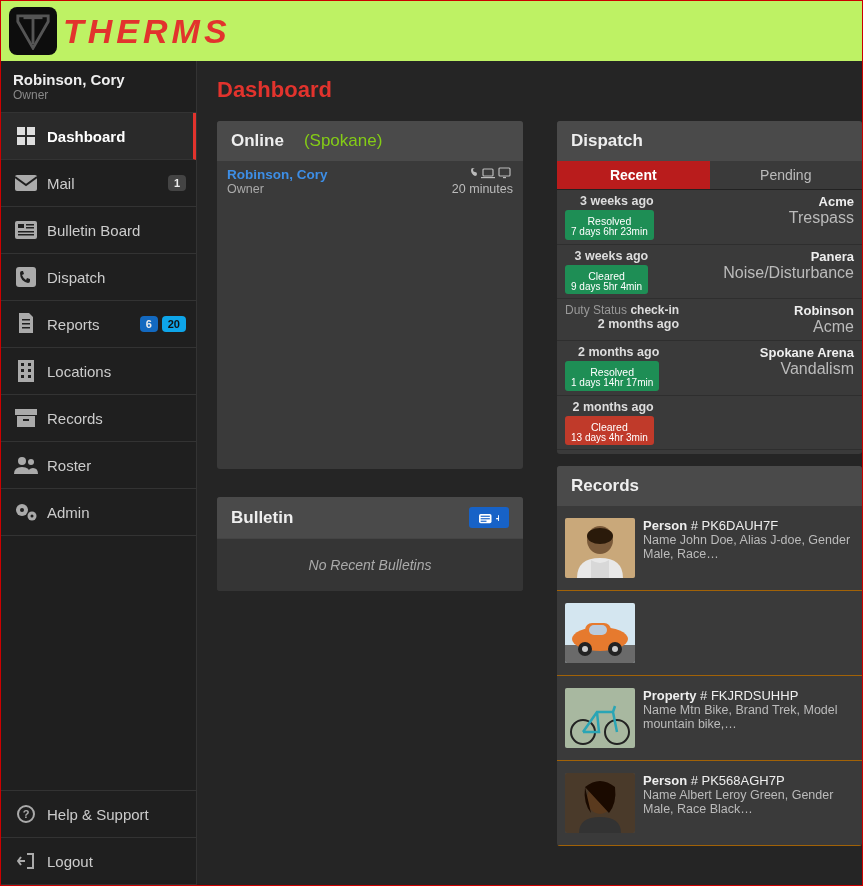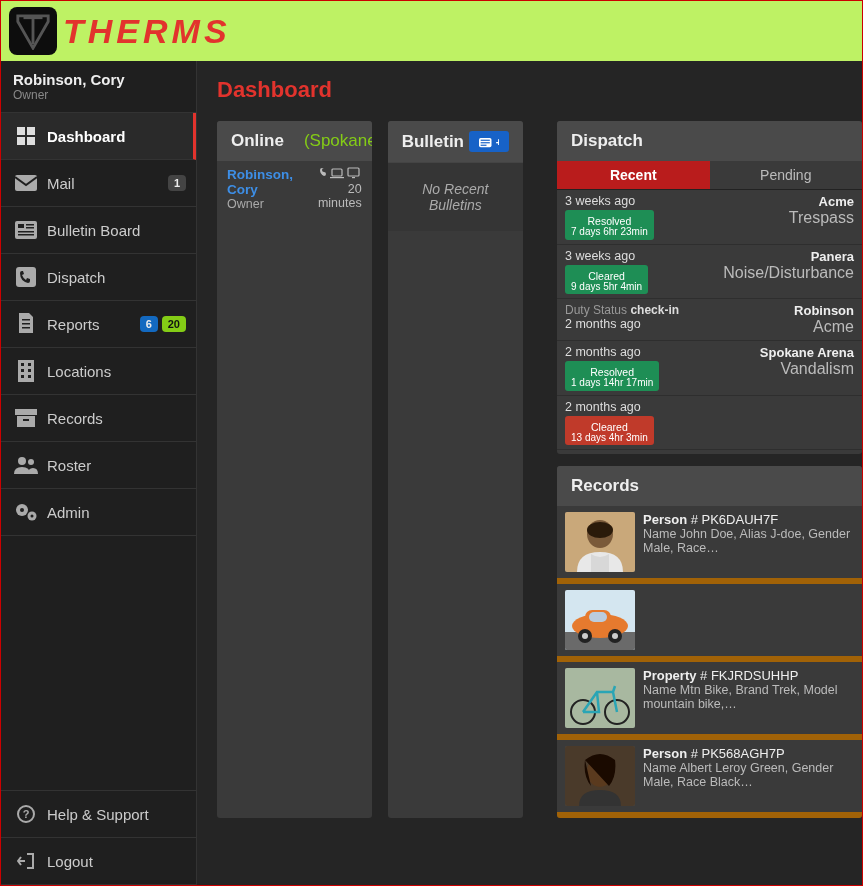--- a/index.html
+++ b/index.html
@@ -80,37 +80,37 @@
 .badge {
   background: #444;
   color: #eee;
   font-size: 11px;
   font-weight: 700;
   padding: 2px 6px;
   border-radius: 4px;
   margin-left: auto;
 }
 .badge.blue { background: #1369c0; }
-.badge.orange { background: #84cc16; color:#111; }
+.badge.orange { background: #0ea5e9; color:#111; }
 .badge-row { margin-left:auto; display:flex; gap:4px; }
 .bottom-nav { border-top: 1px solid #333; }
 .main {
   flex: 1;
   background: #252525;
   padding: 16px 0 16px 20px;
   overflow: hidden;
 }
 .page-title {
   color: #e2332d;
   font-size: 22px;
   font-weight: 700;
   margin-bottom: 18px;
 }
 .cards-row { display: flex; gap: 34px; }
-.col-left { width: 306px; display:flex; flex-direction:row; gap:16px;}
+.col-left { width: 306px; display:flex; flex-direction:column; gap:28px;}
 .col-right { flex: 1; min-width: 0; display:flex; flex-direction:column; gap:12px;}
 .card {
   background: #3a3a3a;
   border-radius: 3px;
   overflow: hidden;
 }
 .card-head {
   background: #4a4a4a;
   padding: 10px 14px;
   font-size: 17px;
@@ -143,38 +143,38 @@
   flex:1; text-align:center; padding:6px 0;
   font-size:14px; color:#bbb; cursor:pointer;
 }
 .tab.active { background:#b91c1c; color:#fff; font-weight:600;}
 .dispatch-list { max-height: 264px; overflow:hidden; }
 .dispatch-row {
   display:flex; justify-content:space-between;
   padding:4px 8px; border-bottom:1px solid #2e2e2e;
   font-size:13px;
 }
-.dispatch-left .ago { color:#ddd; font-weight:400; font-size:12.5px;}
+.dispatch-left .ago { color:#ddd; font-weight:700; font-size:12.5px;text-align:right;}
 .pill {
   display:inline-block; min-width:76px; text-align:center;
   border-radius:3px; padding:6px 6px 2px; margin-top:2px;
   line-height:1.05;
 }
 .pill.green { background:#1e8e55;}
 .pill.red { background:#c03a2a;}
 .pill .top { color:#fff; font-size:10.5px; }
 .pill .bot { color:#fff; font-size:10px; }
 .dispatch-right { text-align:right; font-size:13px; }
 .dispatch-right .loc { font-weight:700; color:#eee; white-space:nowrap;}
 .dispatch-right .ctype { color:#bbb; font-size:16px; white-space:nowrap;}
 .checkin .label { color:#999; font-size:12px;}
 .checkin .label b { color:#ddd;}
 .rec-row {
-  display:flex; gap:8px; padding:6px 8px;
-  border-bottom:6px solid #a16207;
+  display:flex; gap:8px; padding:12px 8px;
+  border-bottom:1px solid #a16207;
   font-size:13px;
   align-items:flex-start;
 }
 .rec-thumb {
   width:70px; height:60px; flex-shrink:0;
   background:#555; border-radius:2px;
   display:flex; align-items:center; justify-content:center;
   overflow:hidden;
 }
 .rec-body { flex:1; min-width:0; }

